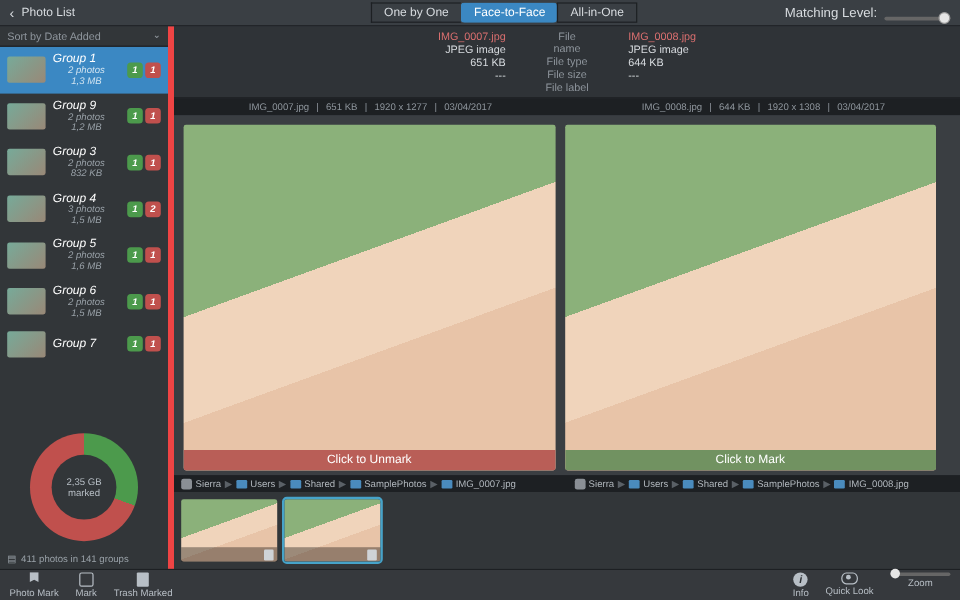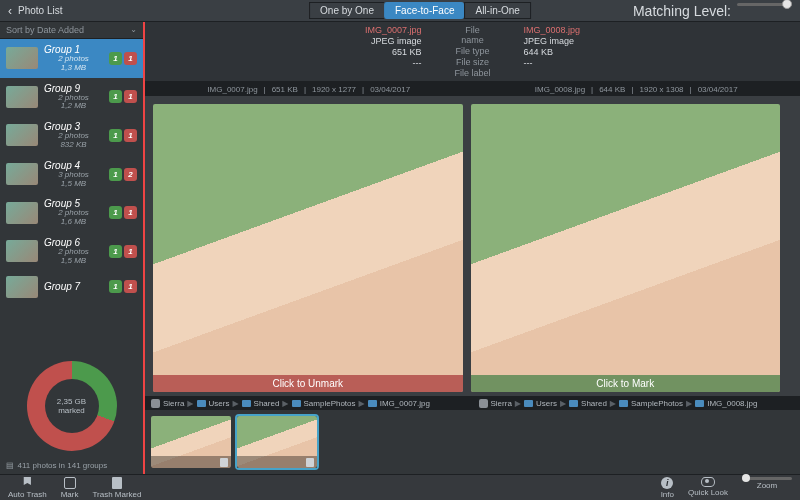--- a/index.html
+++ b/index.html
@@ -3,25 +3,25 @@
 <meta charset="utf-8">
 <style>
   * { margin: 0; padding: 0; box-sizing: border-box; font-family: -apple-system, "Helvetica Neue", Arial, sans-serif; }
   body { background: #2b2f33; color: #d7dbdf; width: 800px; height: 500px; overflow: hidden; font-size: 10px; }
   .topbar { height: 22px; background: #3a3f44; display: flex; align-items: center; padding: 0 8px; justify-content: space-between; border-bottom: 1px solid #1d2023;}
   .topbar-left { display: flex; align-items: center; gap: 6px; }
   .topbar-center { position: absolute; left: 50%; transform: translateX(-50%); display: flex; margin-left: 20px; }
   .seg-btn { background: transparent; border: none; color: #d7dbdf; padding: 2px 10px; font-size: 10px; cursor: pointer; border: 1px solid #1d2023; border-right:none;}
   .seg-btn:last-child{border-right:1px solid #1d2023;}
   .seg-btn.active { background: #3b88c3; color: #fff; border-radius: 3px; border-color:#3b88c3;}
-  .topbar-right { display: flex; align-items: flex-start; gap: 6px; font-size: 14px;}
+  .topbar-right { display: flex; align-items: flex-end; gap: 6px; font-size: 11px;}
   .slider { width: 55px; height: 3px; background: #666; border-radius: 2px; position: relative; }
   .slider-knob { width: 10px; height: 10px; background: #e5e5e5; border-radius: 50%; position: absolute; top: -4px; left: 45px; border:1px solid #999;}
   .main { display: flex; height: 452px; }
-  .sidebar { width: 145px; background: #323639; display: flex; flex-direction: column; border-right: 2px solid #ef4444;}
+  .sidebar { width: 145px; background: #323639; display: flex; flex-direction: column; border-right: 5px solid #ef4444;}
   .sort-row { padding: 3px 6px; font-size: 9px; color: #8e959c; border-bottom: 1px solid #1d2023; display:flex; justify-content:space-between;}
   .dropdown-ic{ font-size:8px;}
   .group-list { flex: 1; overflow: hidden; font-style: italic; }
   .group-item { display: flex; align-items: center; padding: 5px 6px; gap: 6px; cursor: pointer; }
   .group-item.selected { background: #3b88c3; }
   .group-item.selected .sub{color:#d0e3f0;}
   .thumb-sm { width: 32px; height: 22px; background: linear-gradient(135deg,#7a9,#987); border-radius: 2px; flex-shrink:0;}
   .group-text { flex: 1; line-height: 1.1; }
   .group-title { font-size: 10px; color: #fff; }
   .sub { font-size: 8px; color: #98a0a7; text-align: center; }
@@ -296,21 +296,21 @@
           </div>
         </div>
     </div>
   </div>
 </div>
 
 <div class="bottombar">
   <div class="bb-left">
     <div class="bb-item">
         <div class="flag-shape"></div>
-        <span>Auto Trash</span>
+        <span>Photo Mark</span>
       </div>
     <div class="bb-item">
         <div class="check-shape"></div>
         <span>Mark</span>
       </div>
     <div class="bb-item">
         <div class="trash-shape"></div>
         <span>Trash Marked</span>
       </div>
   </div>

